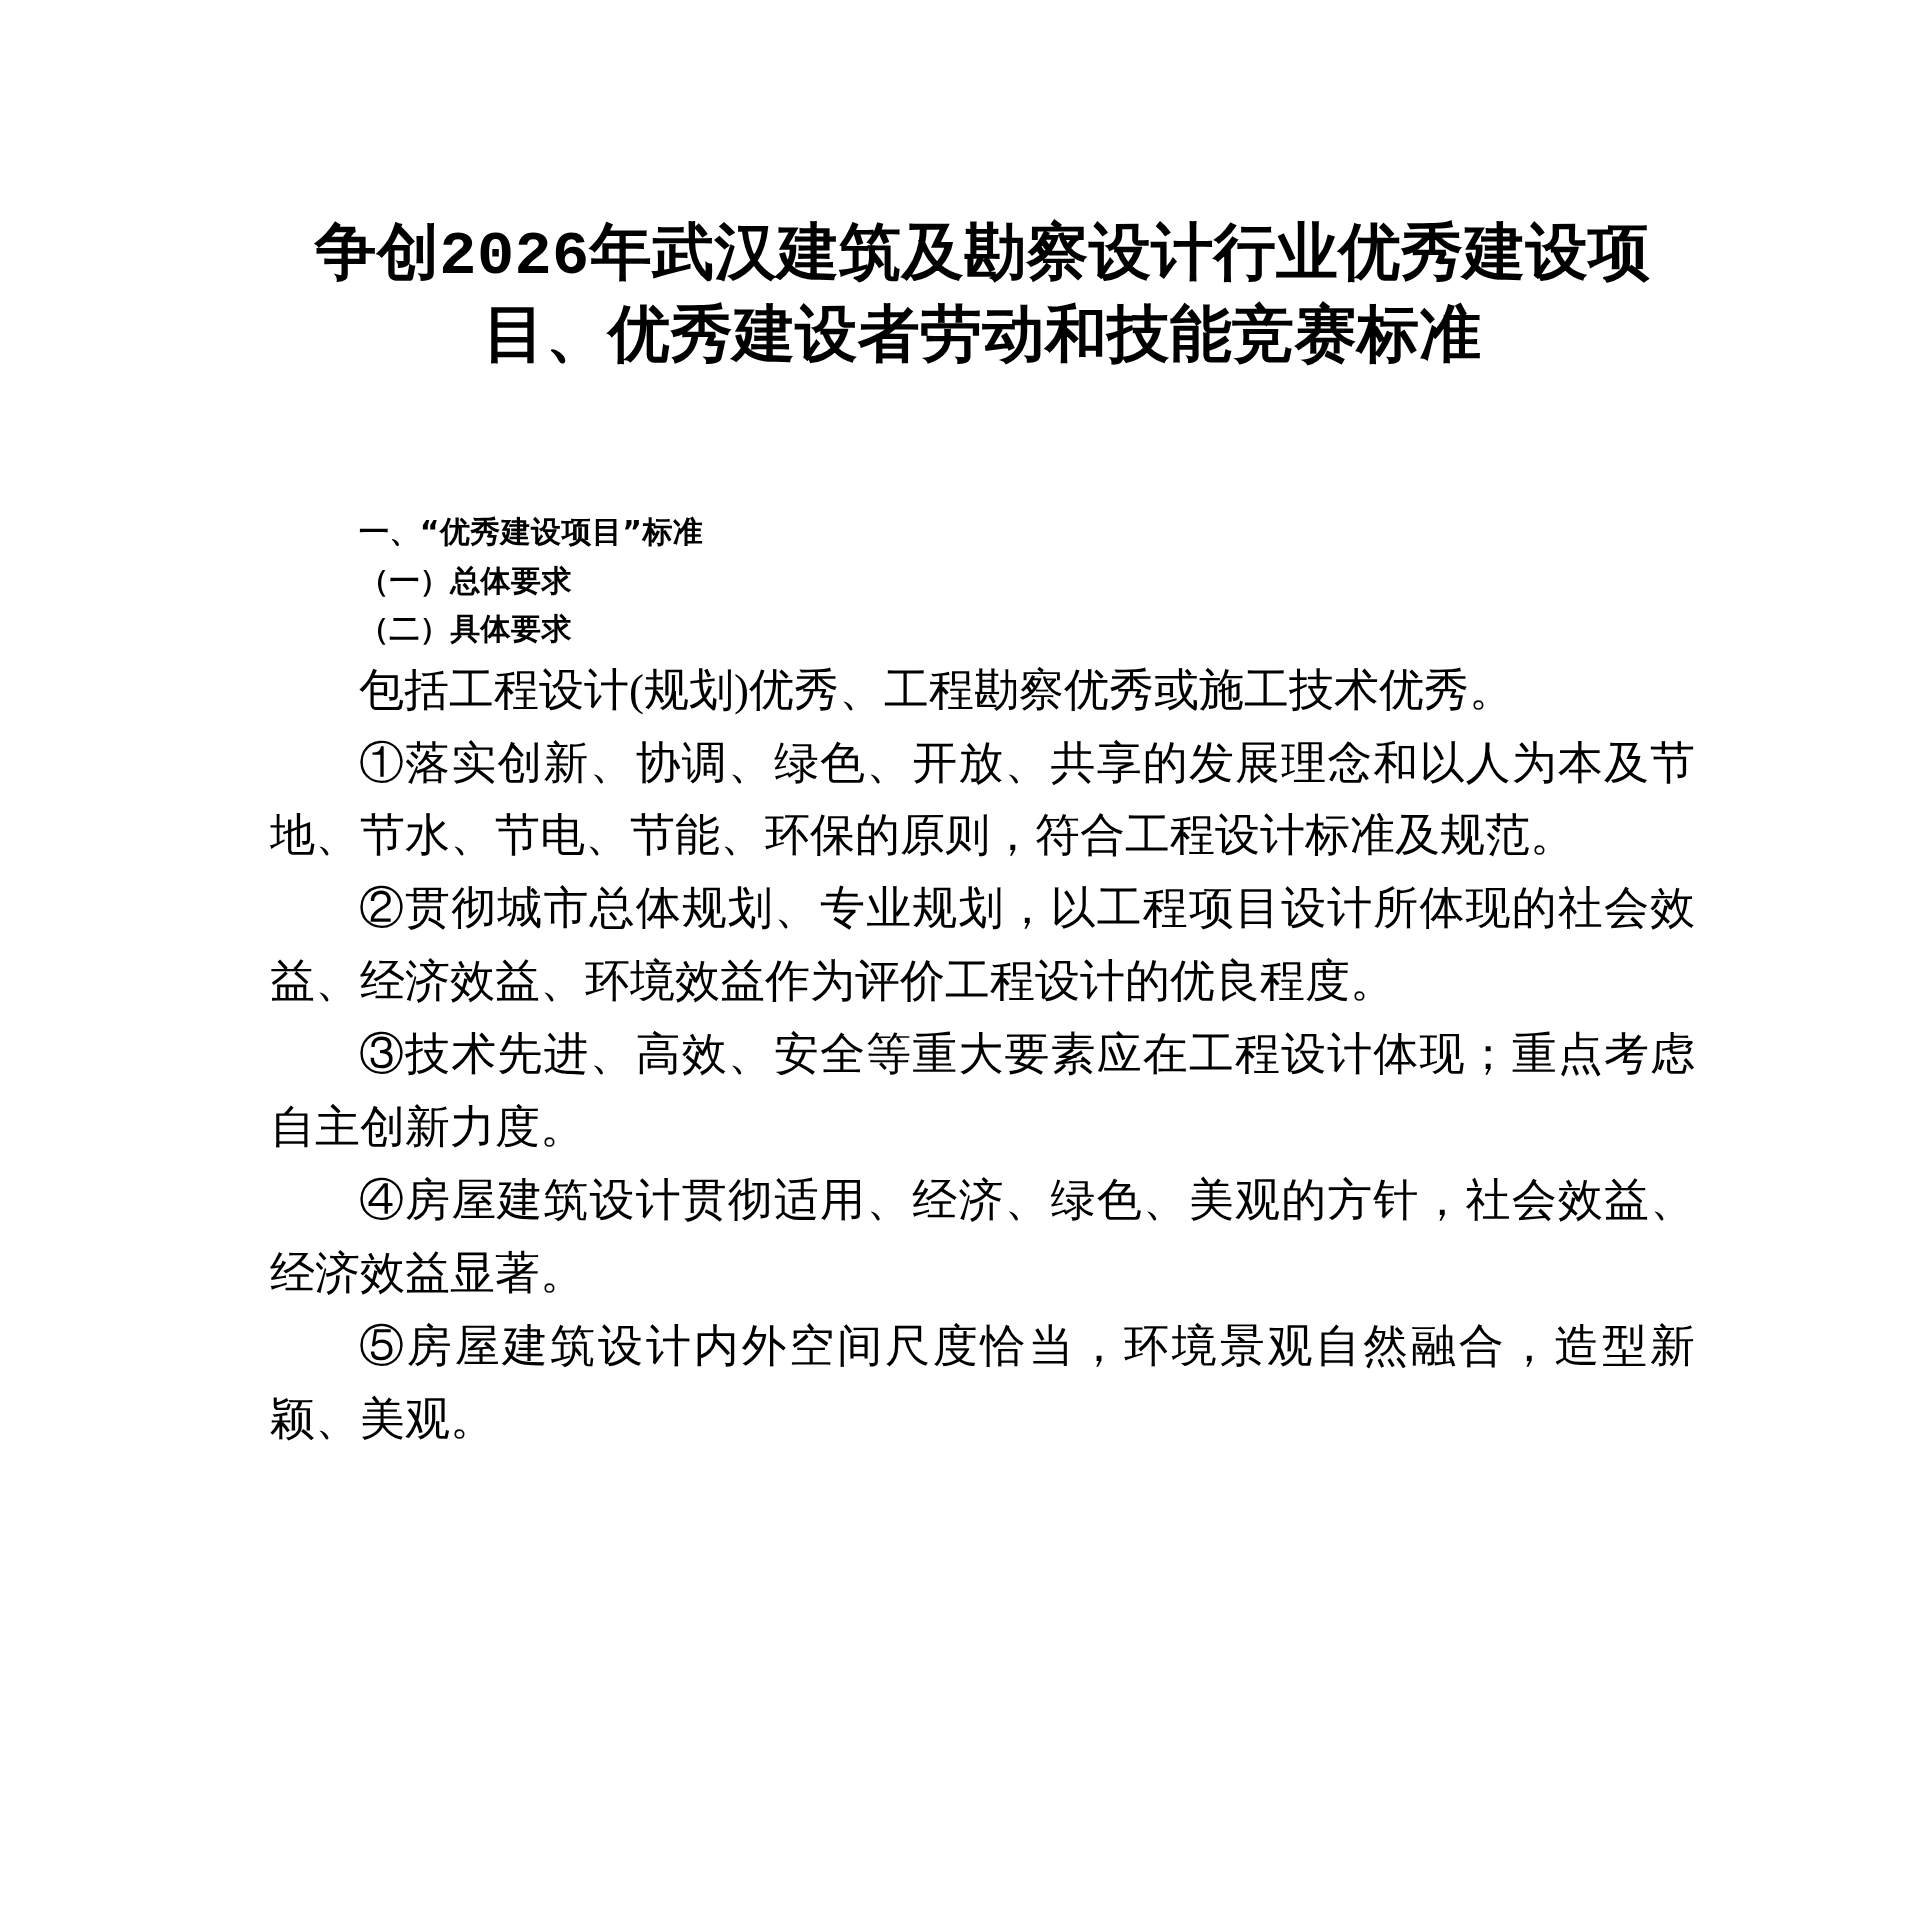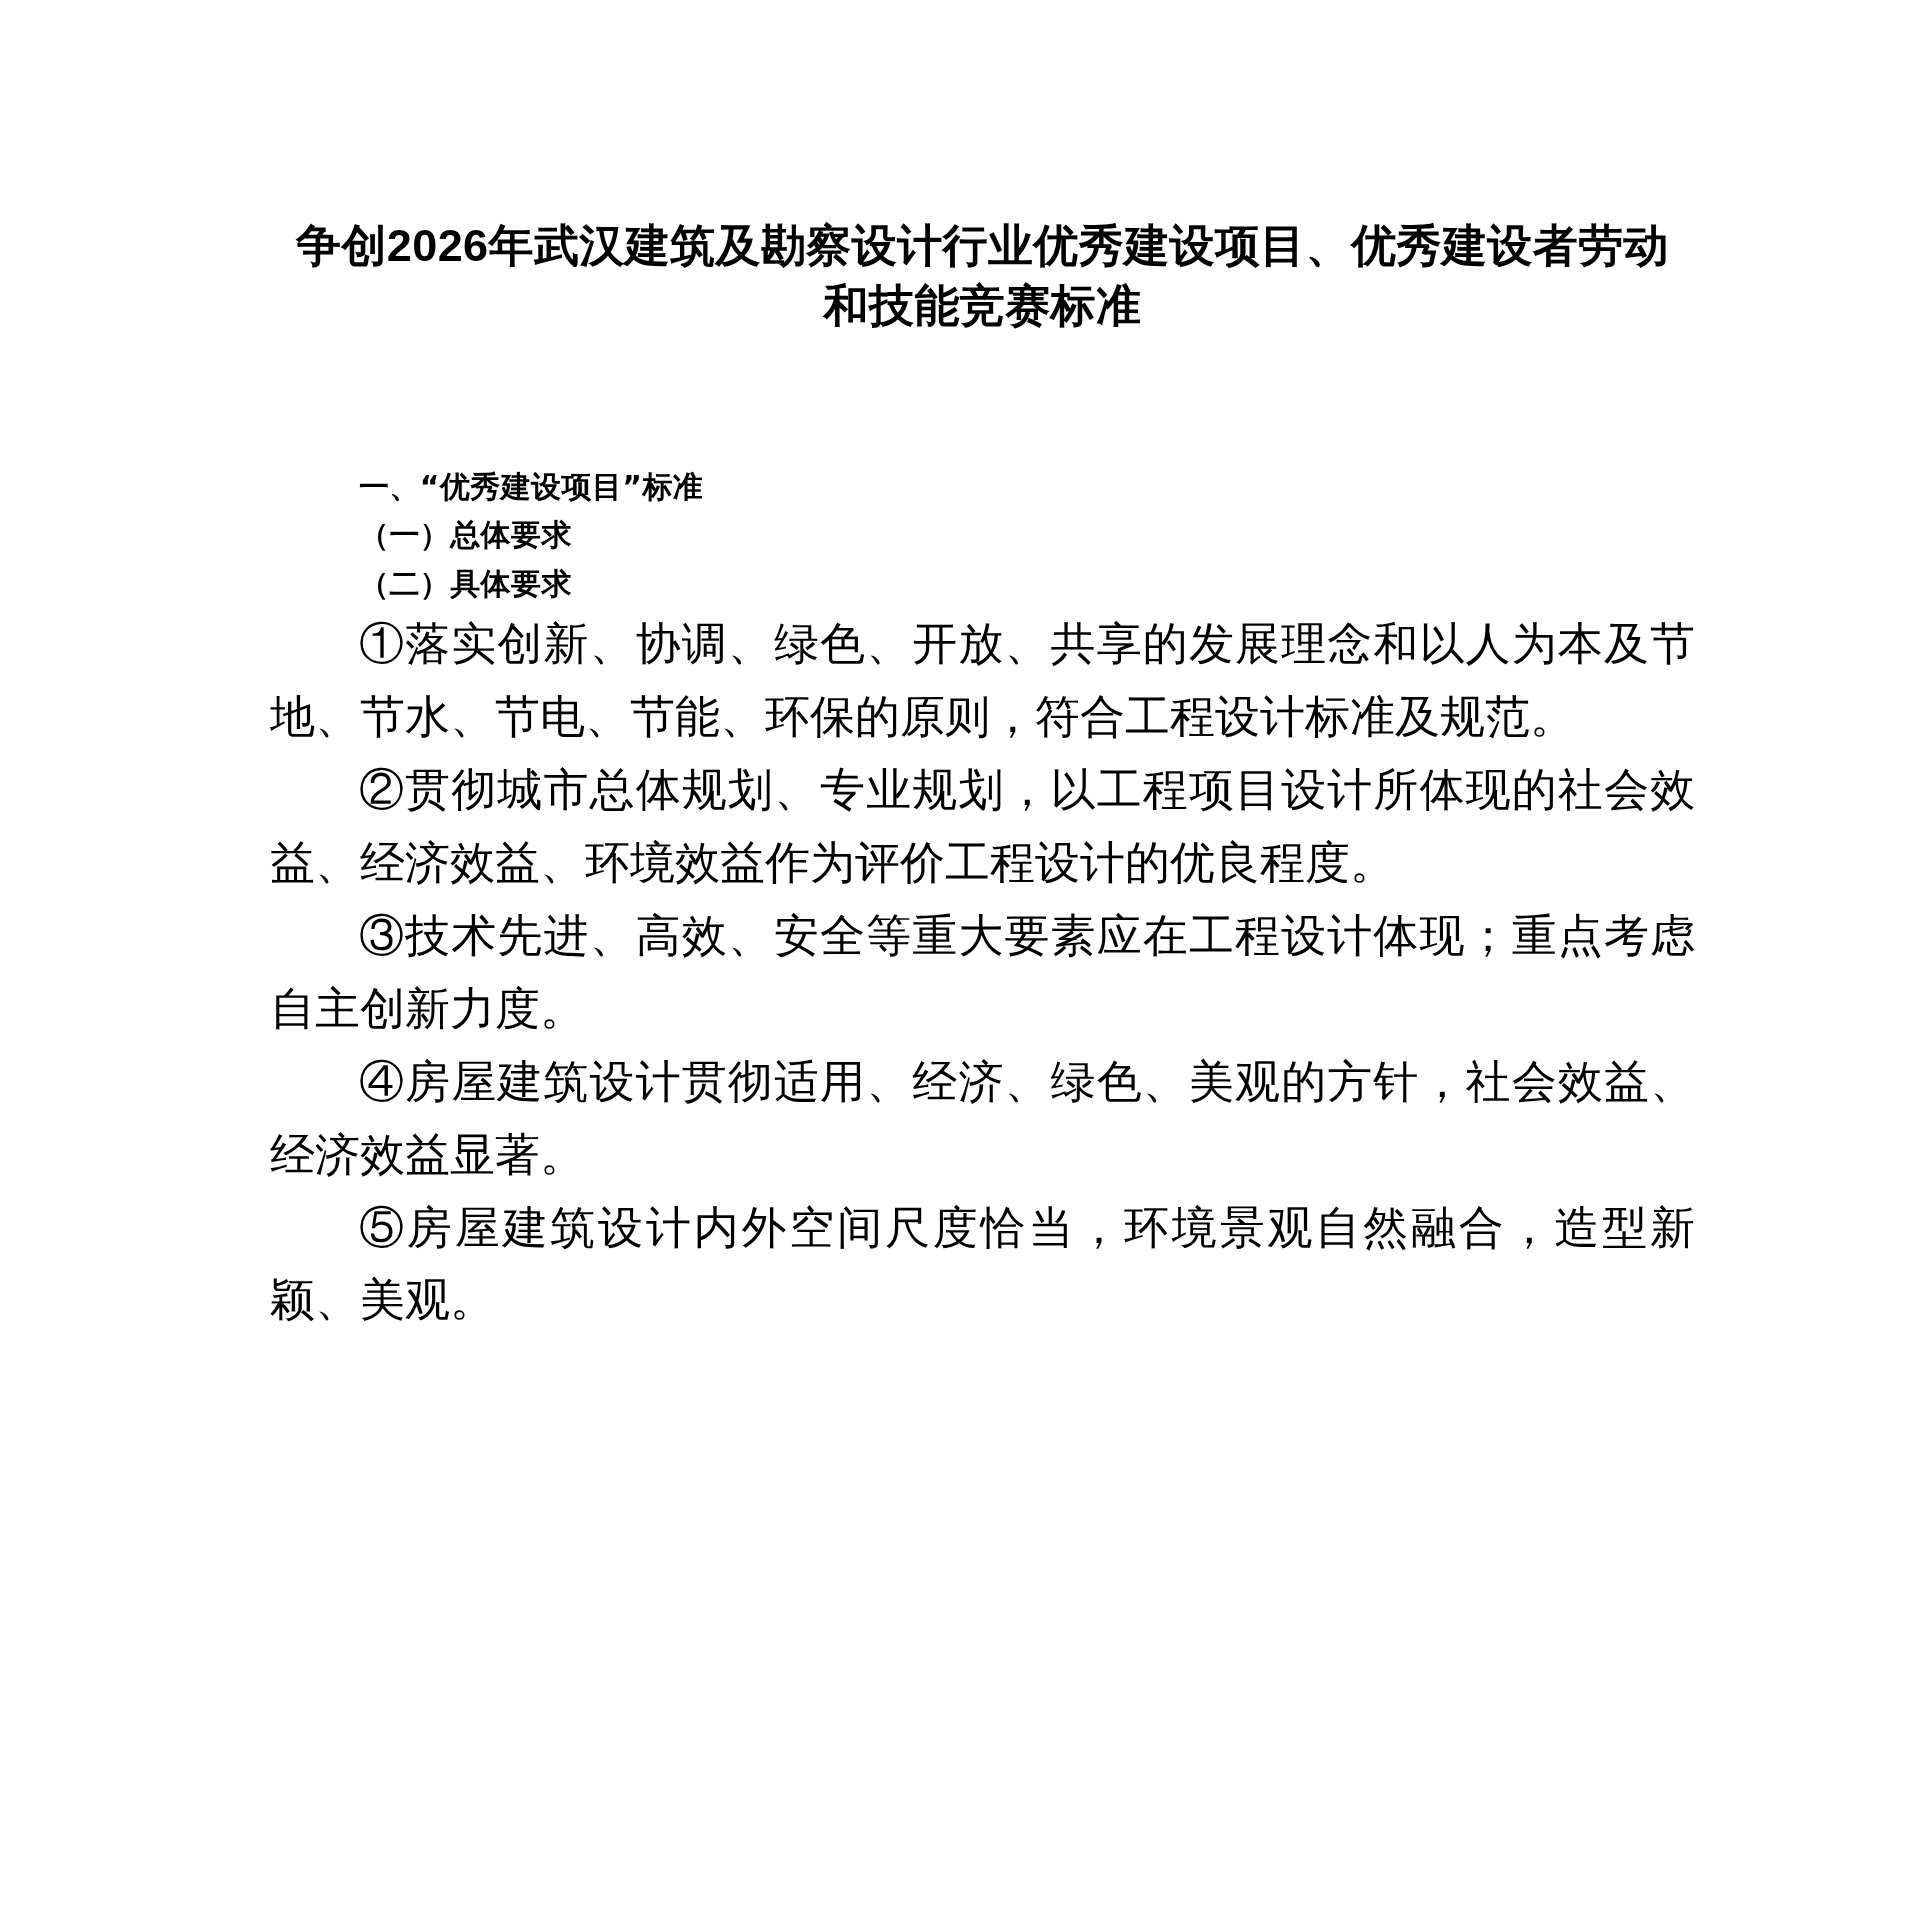--- a/index.html
+++ b/index.html
@@ -33,23 +33,23 @@
     font-size: 38px;
     line-height: 1.0;
     letter-spacing: 0.8px;
     font-weight: 400;
     margin: 0 0 81px 0;
     white-space: nowrap;
   }
 
   
   .doc-title {
-    font-family: Liberation Sans, sans-serif;
+    font-family: Liberation Mono, monospace;
     font-weight: bold;
-    font-size: 45px;
+    font-size: 62px;
     line-height: 1.33;
     text-align: center;
     margin: 0 0 127px 0;
     letter-spacing: 0.4px;
     padding: 0 3.9px;
   }
 
   
   .heading-1,
   .heading-2 {
@@ -91,20 +91,21 @@
 
     <h1 class="doc-title">争创2026年武汉建筑及勘察设计行业优秀建设项目、优秀建设者劳动和技能竞赛标准</h1>
 
     <h2 class="heading-1">一、“优秀建设项目”标准</h2>
 
     <h3 class="heading-2">（一）总体要求</h3>
 
 
     <h3 class="heading-2">（二）具体要求</h3>
 
+    <p class="para">包括工程设计(规划)优秀、工程勘察优秀或施工技术优秀。</p>
 
 
     <p class="para">①落实创新、协调、绿色、开放、共享的发展理念和以人为本及节地、节水、节电、节能、环保的原则，符合工程设计标准及规范。</p>
 
     <p class="para">②贯彻城市总体规划、专业规划，以工程项目设计所体现的社会效益、经济效益、环境效益作为评价工程设计的优良程度。</p>
 
     <p class="para">③技术先进、高效、安全等重大要素应在工程设计体现；重点考虑自主创新力度。</p>
 
     <p class="para">④房屋建筑设计贯彻适用、经济、绿色、美观的方针，社会效益、经济效益显著。</p>
 

